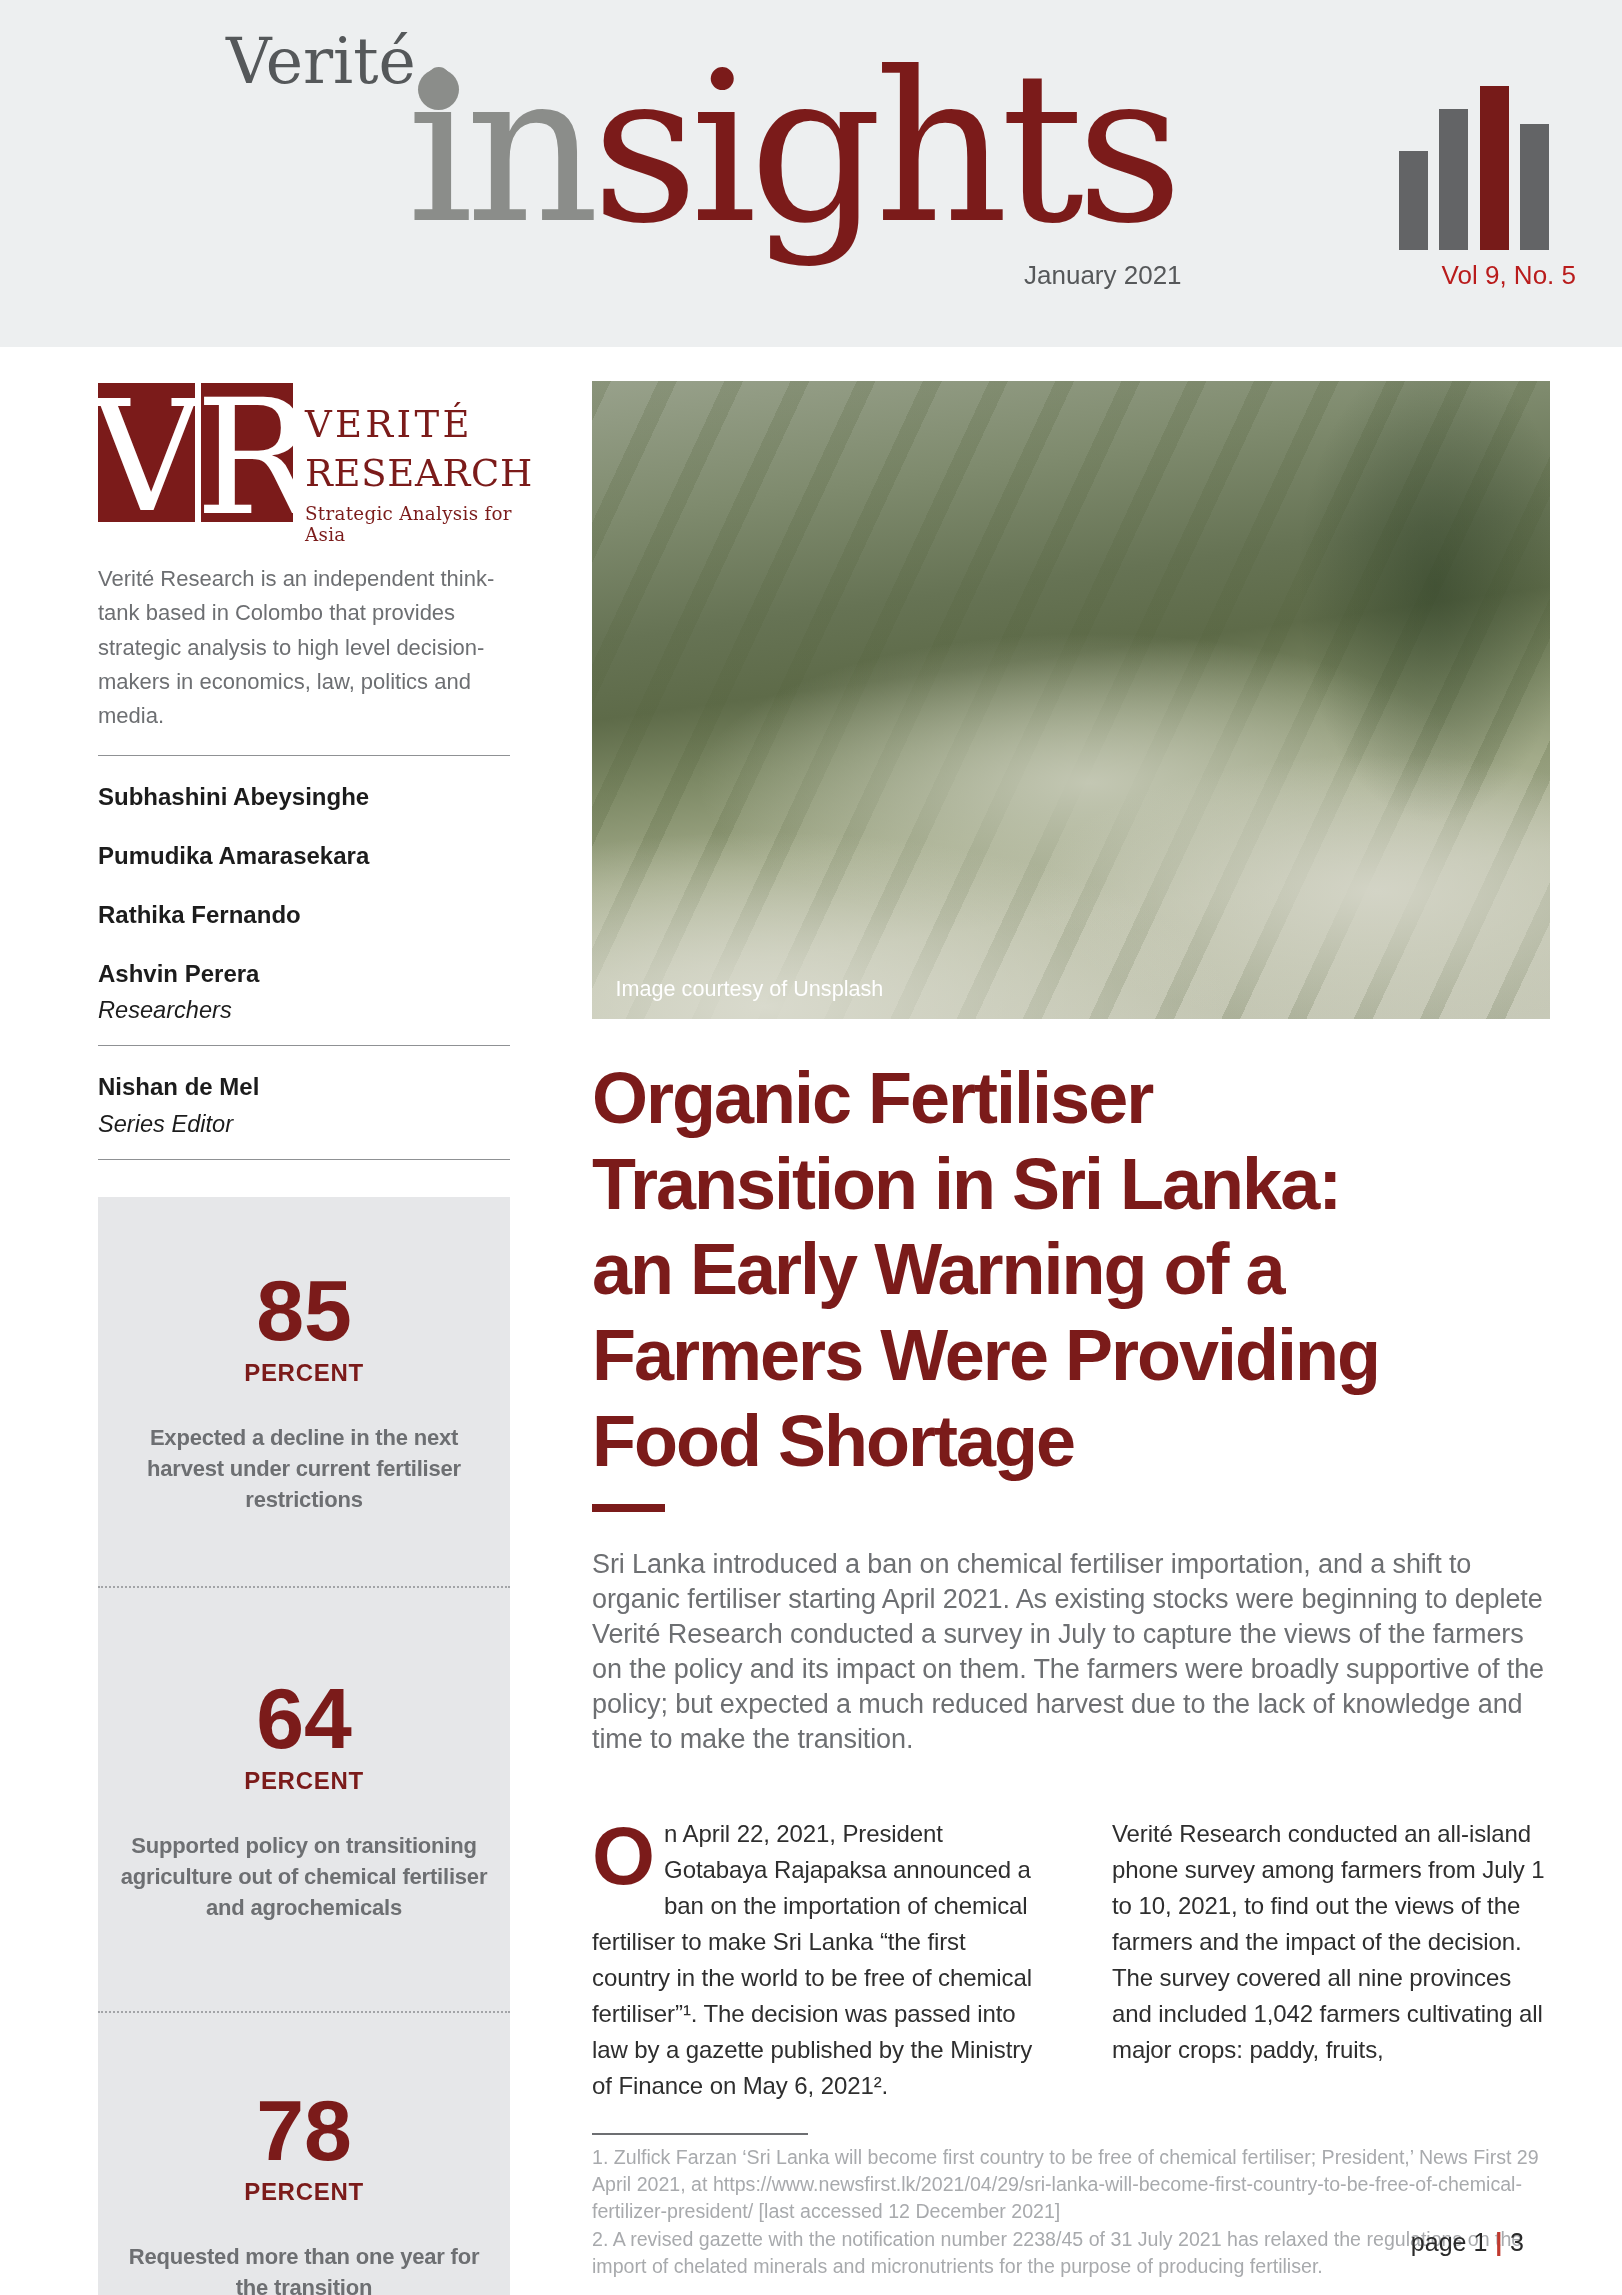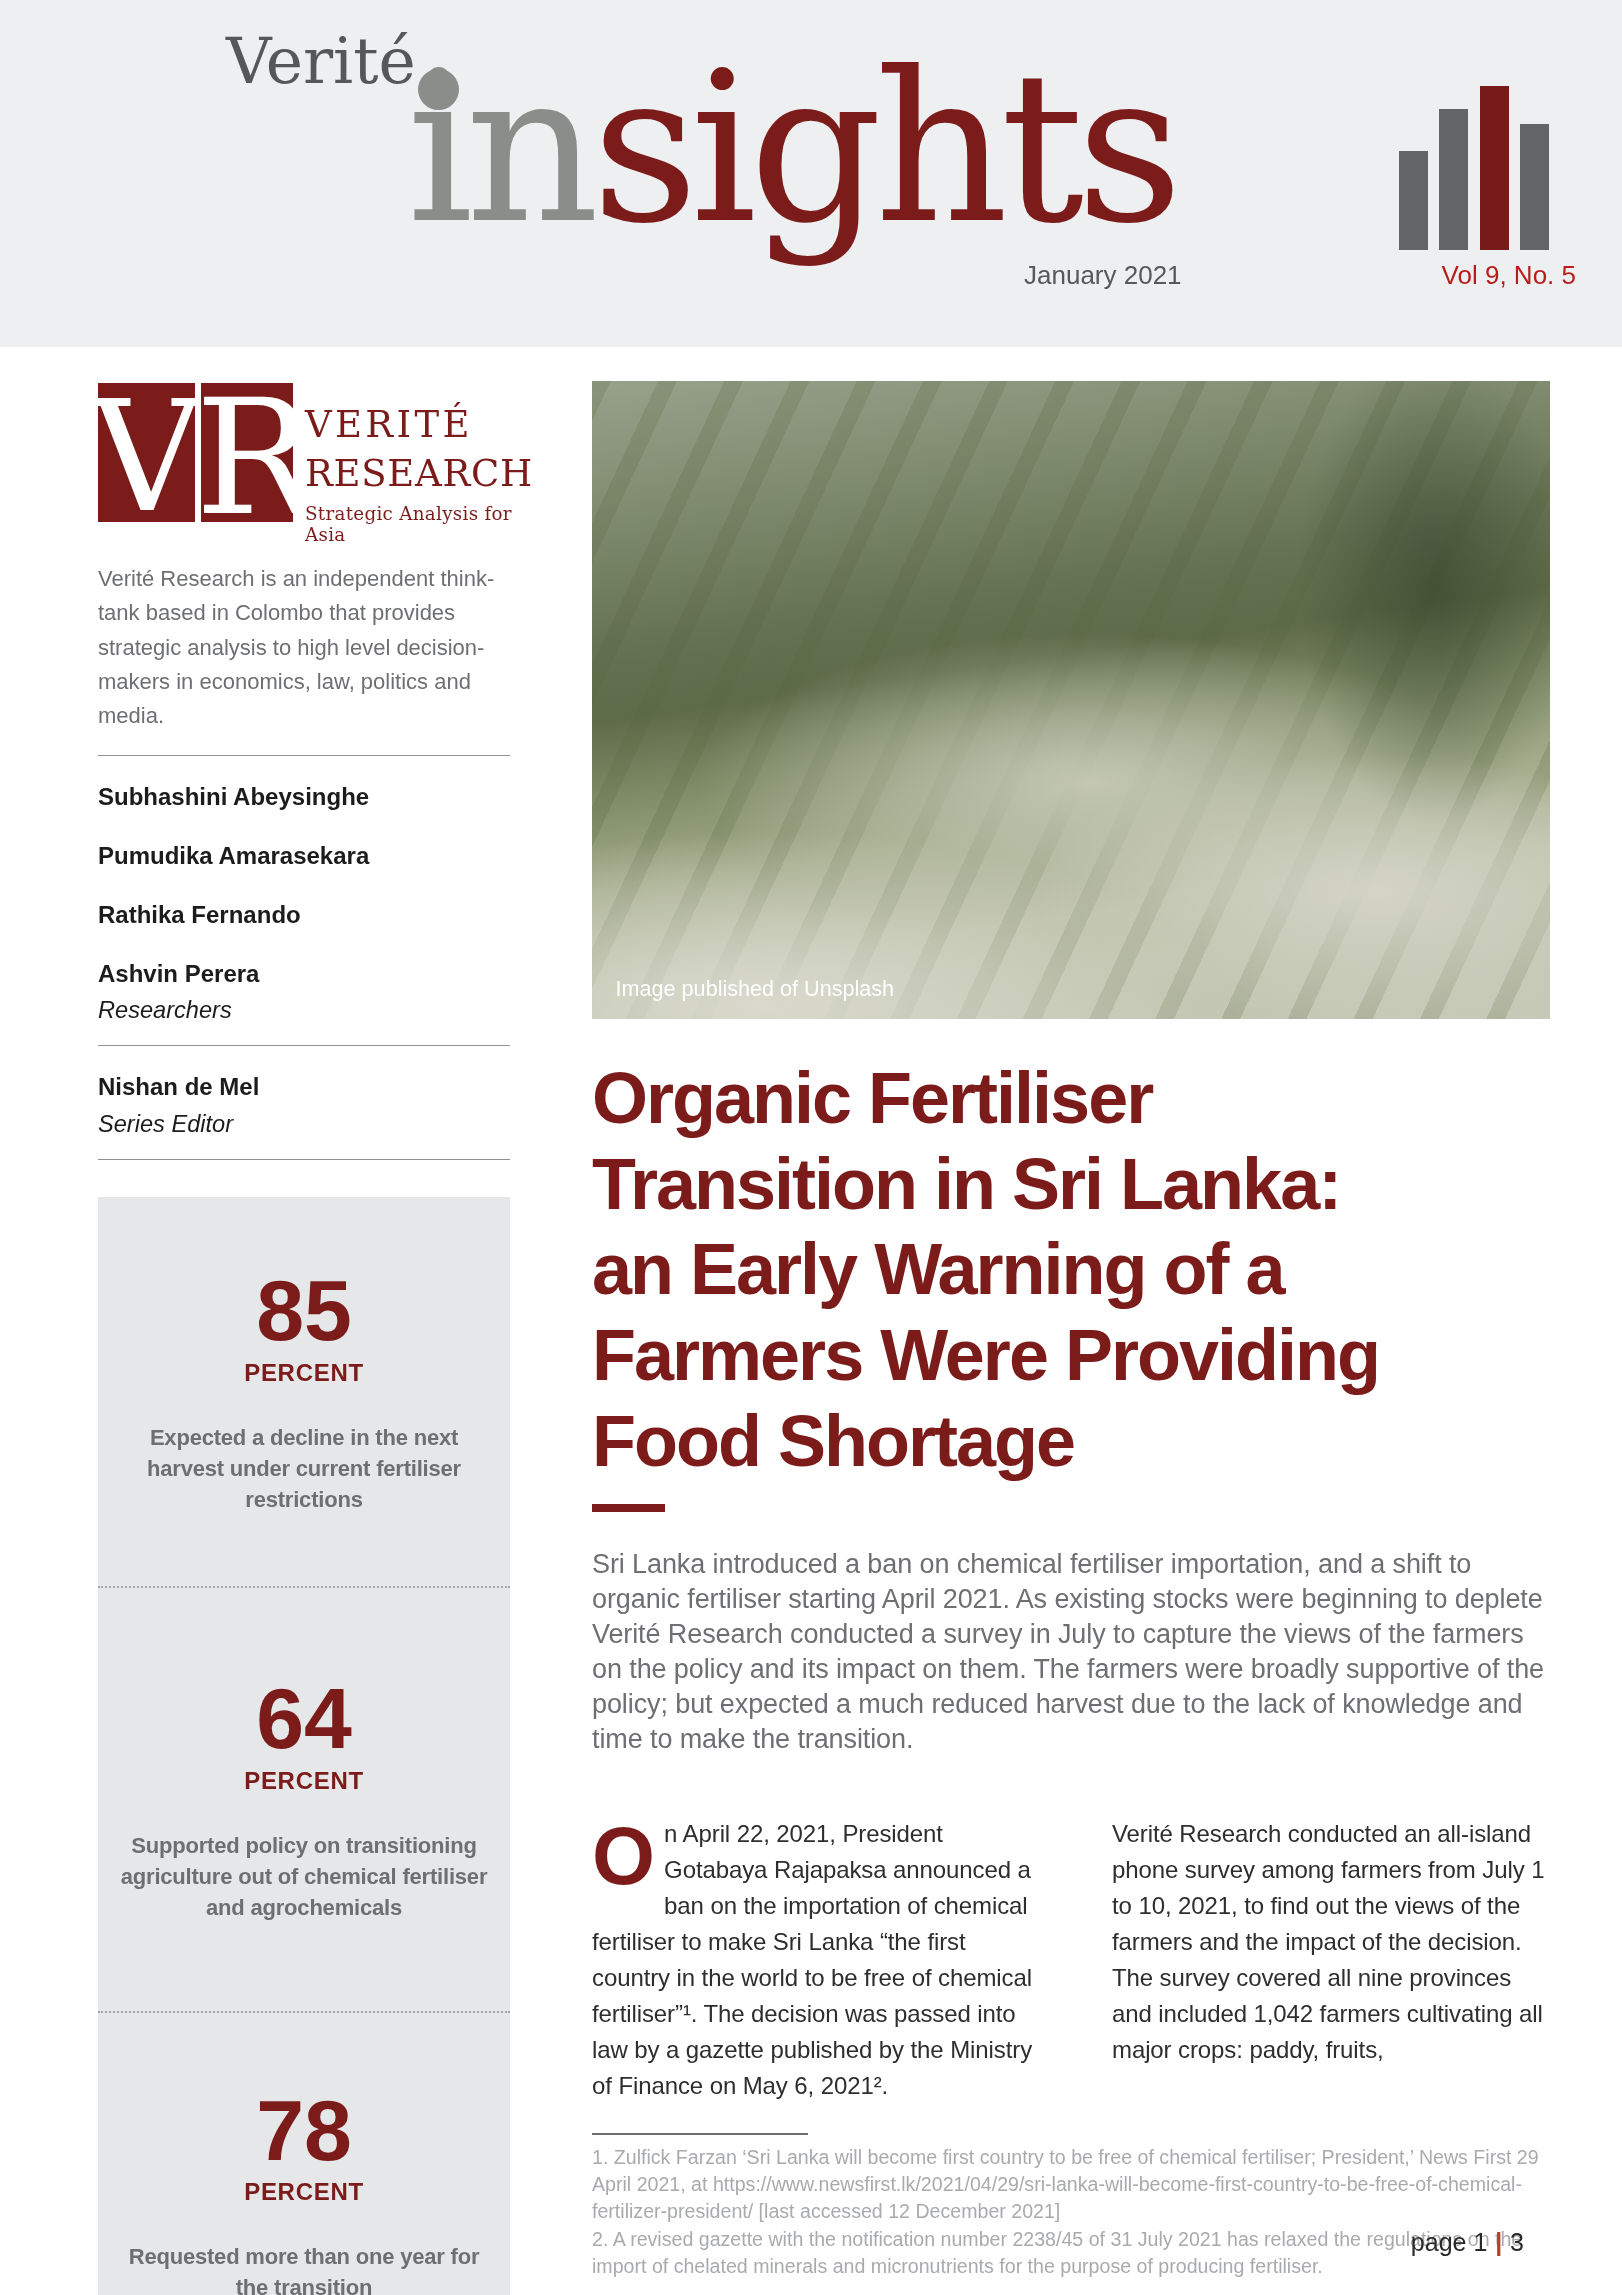--- a/index.html
+++ b/index.html
@@ -184,21 +184,21 @@
       <div class="stat stat-3">
         <div class="stat-value">78</div>
         <div class="stat-unit">PERCENT</div>
         <div class="stat-caption">Requested more than one year for the transition</div>
       </div>
     </div>
   </aside>
 
   <section class="main">
     <div class="photo">
-      <span class="photo-caption">Image published of Unsplash</span>
+      <span class="photo-caption">Image courtesy of Unsplash</span>
     </div>
 
     <h1 class="headline">
       <div>Organic Fertiliser</div>
       <div>Transition in Sri Lanka:</div>
       <div>an Early Warning of a</div>
       <div>Farmers Were Providing</div>
       <div>Food Shortage</div>
     </h1>
     <div class="headline-rule"></div>

